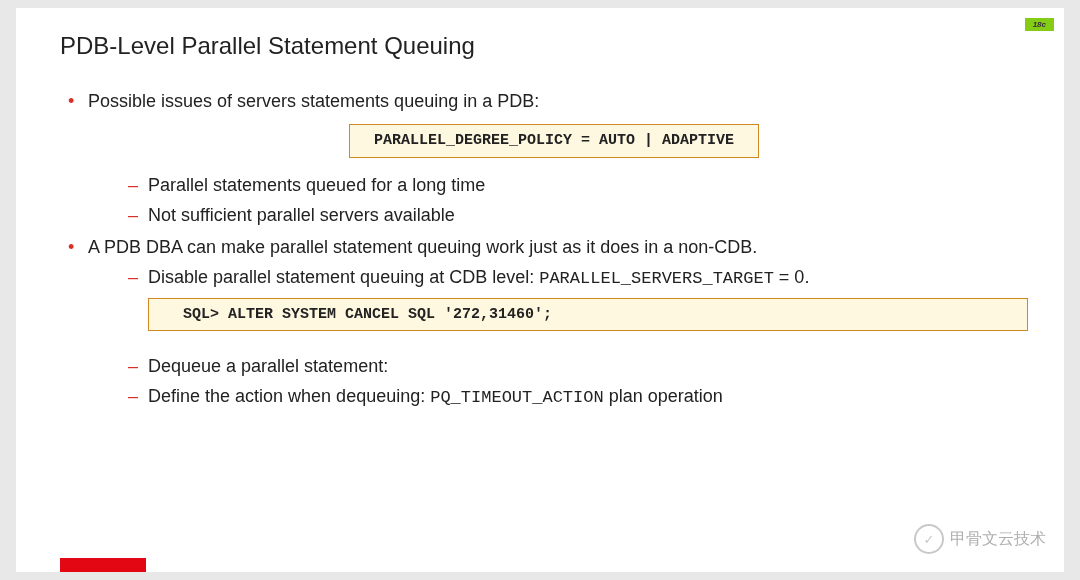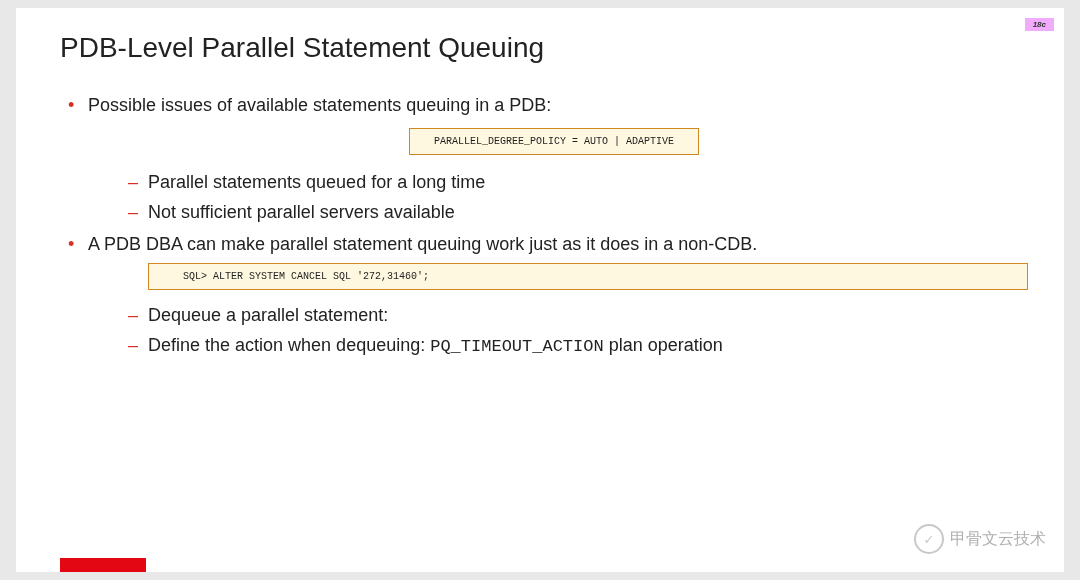--- a/index.html
+++ b/index.html
@@ -16,29 +16,29 @@
     width: 1048px;
     height: 564px;
     margin: 8px auto 0 auto;
     position: relative;
     padding: 24px 44px 0 44px;
   }
   .version-badge {
     position: absolute;
     top: 10px;
     right: 10px;
-    background: #f0abfc;
+    background: #84cc16;
     color: #333;
     font-size: 8px;
     font-style: italic;
     font-weight: bold;
     padding: 2px 8px;
   }
   h1.title {
-    font-size: 28px;
+    font-size: 24px;
     font-weight: 400;
     color: #222;
     margin-bottom: 28px;
   }
   ul.lvl1 {
     list-style: none;
     padding-left: 0;
   }
   ul.lvl1 > li {
     position: relative;
@@ -78,33 +78,33 @@
     font-size: 18px;
   }
   .code-inline {
     font-family: "Courier New", monospace;
     font-size: 17px;
   }
   .code-box {
     background: #fff8e0;
     border: 1px solid #d08820;
     font-family: "Courier New", monospace;
-    font-size: 10px;
-    font-weight: normal;
+    font-size: 15px;
+    font-weight: bold;
     padding: 6px 14px;
     color: #222;
     line-height: 1.3;
   }
   .code-box.centered {
     margin: 10px auto 14px auto;
     width: fit-content;
     padding: 6px 24px;
   }
   .code-box.wide {
-    margin: 6px 0 12px 60px;
+    margin: 6px 0 22px 60px;
     width: 880px;
     padding-left: 34px;
   }
   .dotted-u { border-bottom: 1px dotted #555; }
   .redbar {
     position: absolute;
     left: 44px;
     bottom: 0;
     width: 86px;
     height: 14px;
@@ -135,31 +135,34 @@
 </head>
 <body>
 
 <div class="slide">
   <div class="version-badge">18c</div>
 
   <h1 class="title">PDB-Level Parallel Statement Queuing</h1>
 
   <ul class="lvl1">
     <li>
-      <span>Possible issues of available statements queuing in a PDB:</span>
+      <span>Possible issues of servers statements queuing in a PDB:</span>
       <div class="code-box centered">PARALLEL_DEGREE_POLICY = AUTO | ADAPTIVE</div>
       <ul class="lvl2">
         <li>Parallel statements queued for a long time</li>
         <li>Not sufficient parallel servers available</li>
       </ul>
     </li>
 
     <li>
       <span>A PDB DBA can make parallel statement queuing work just as it does in a non-CDB.</span>
       <ul class="lvl2">
+        <li>
+          <span>Disable parallel statement queuing at CDB level: </span><span class="code-inline">PARALLEL_SERVERS_TARGET</span><span> = 0.</span>
+        </li>
       </ul>
       <div class="code-box wide">SQL&gt; ALTER SYSTEM CANCEL SQL '272,31460';</div>
       <ul class="lvl2">
         <li>Dequeue a parallel statement:</li>
       </ul>
       <ul class="lvl2">
         <li>
           <span>Define the action when dequeuing: </span><span class="code-inline">PQ_TIMEOUT_ACTION</span><span> plan operation</span>
         </li>
       </ul>

